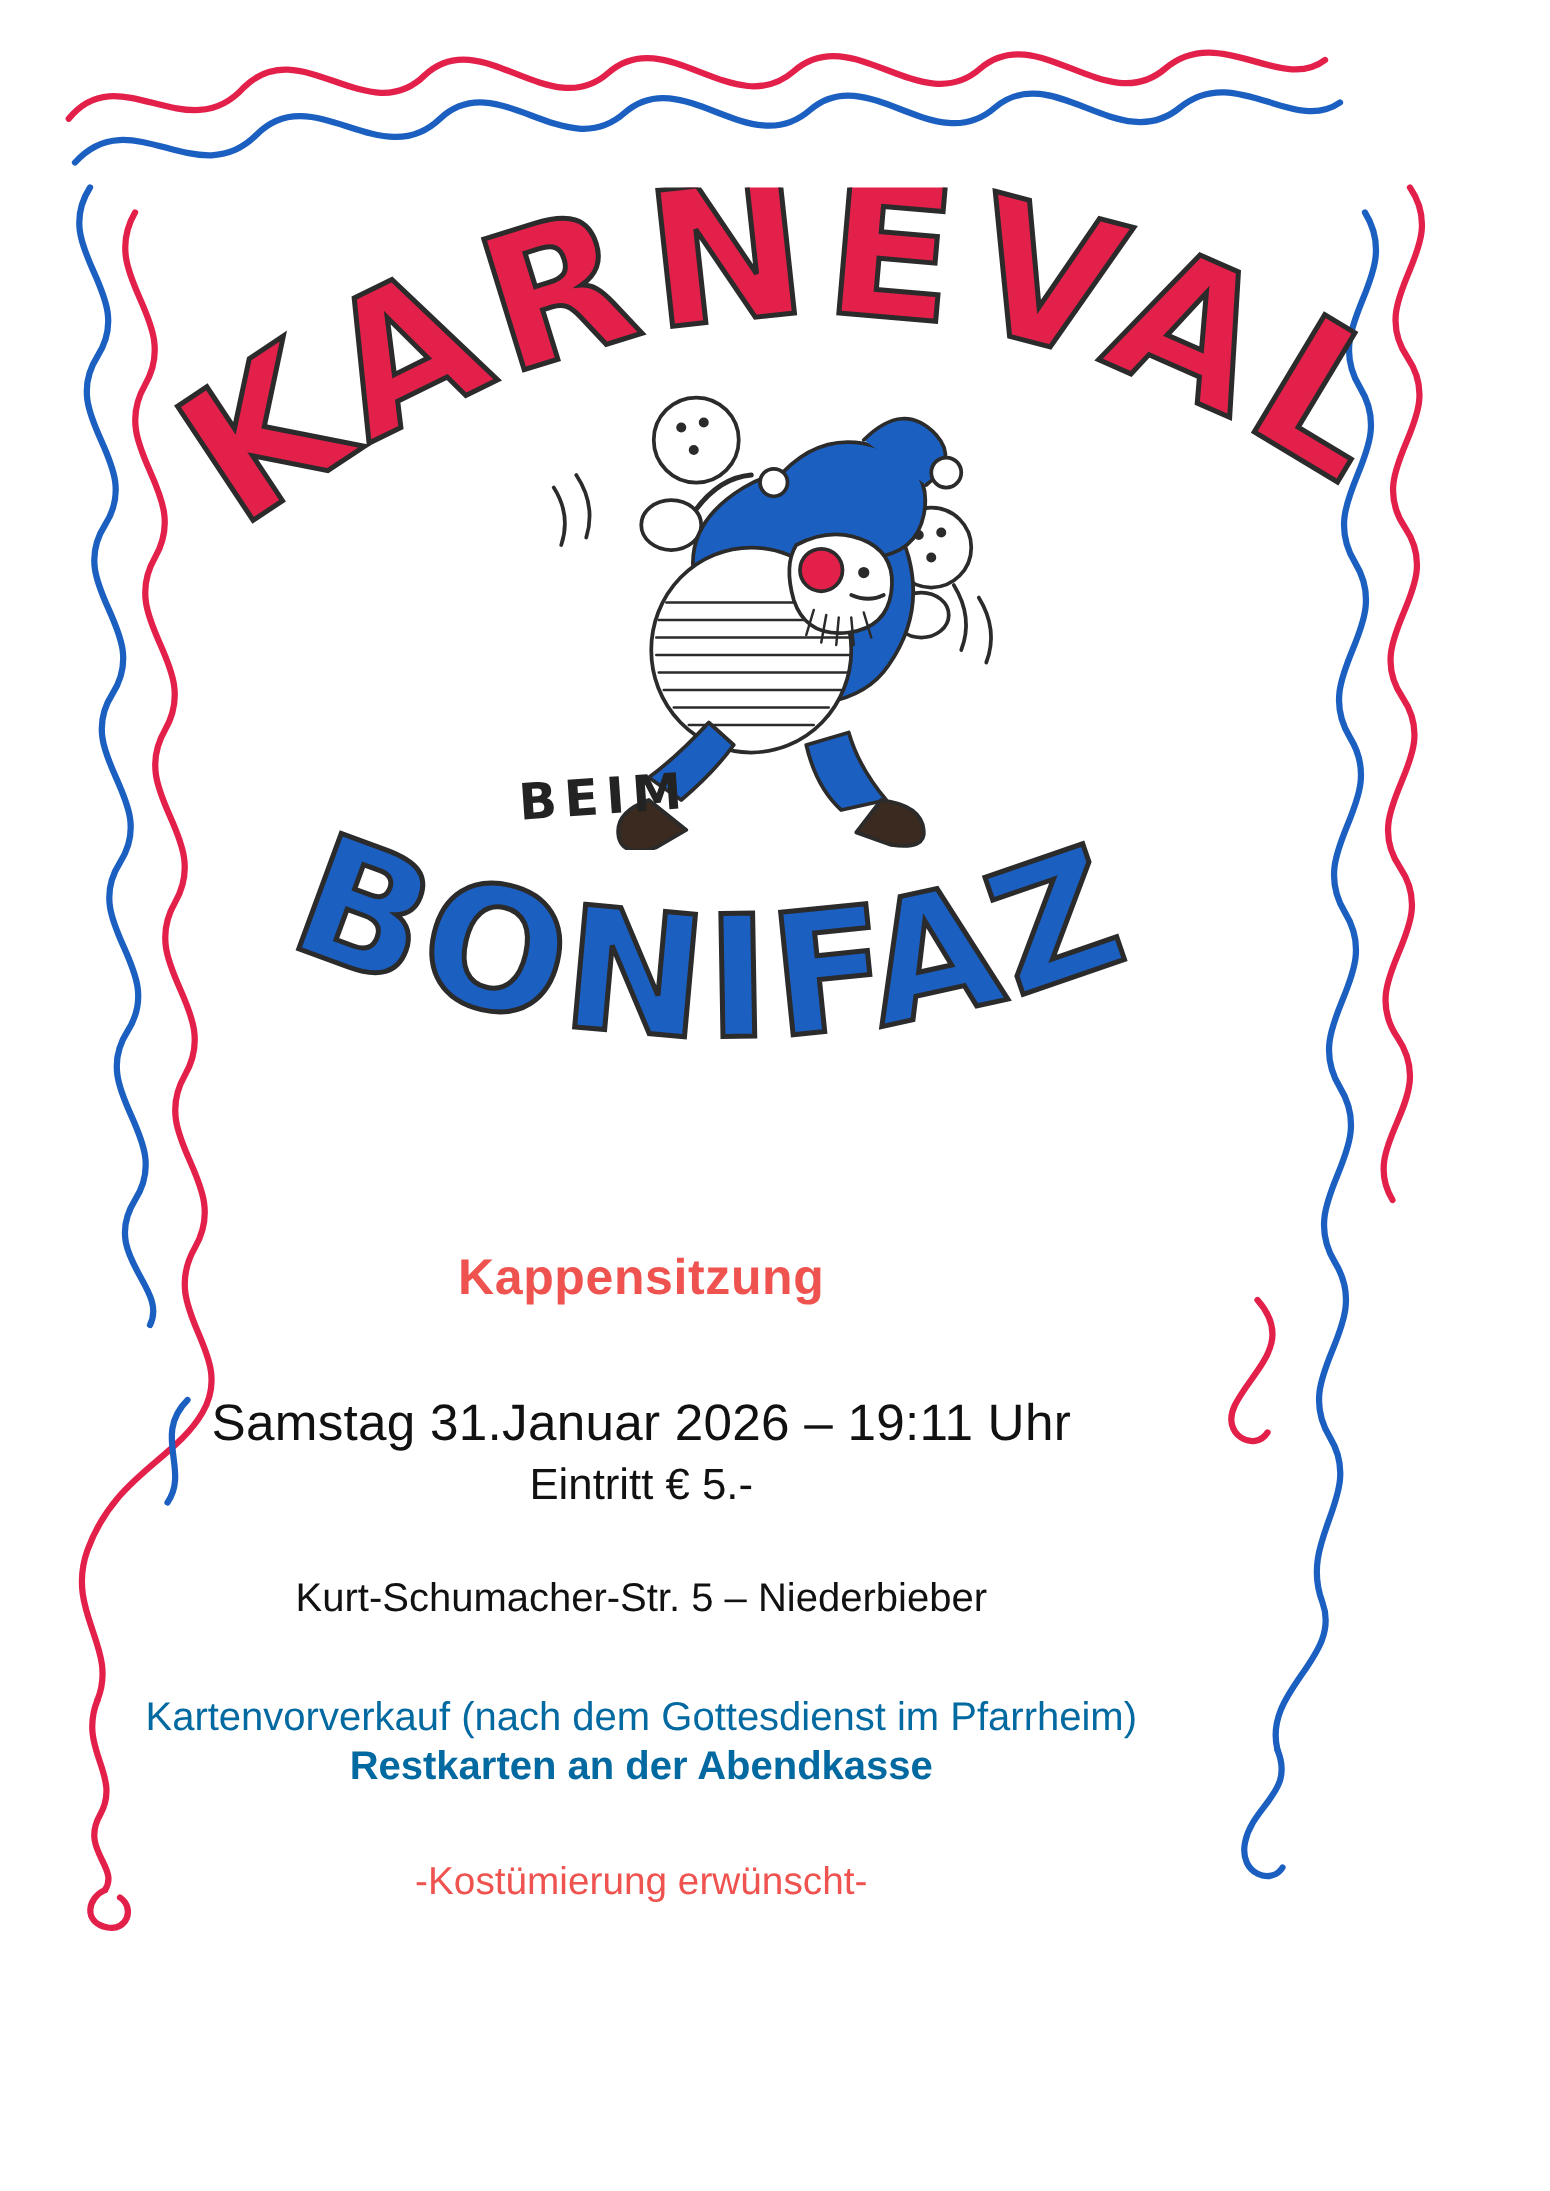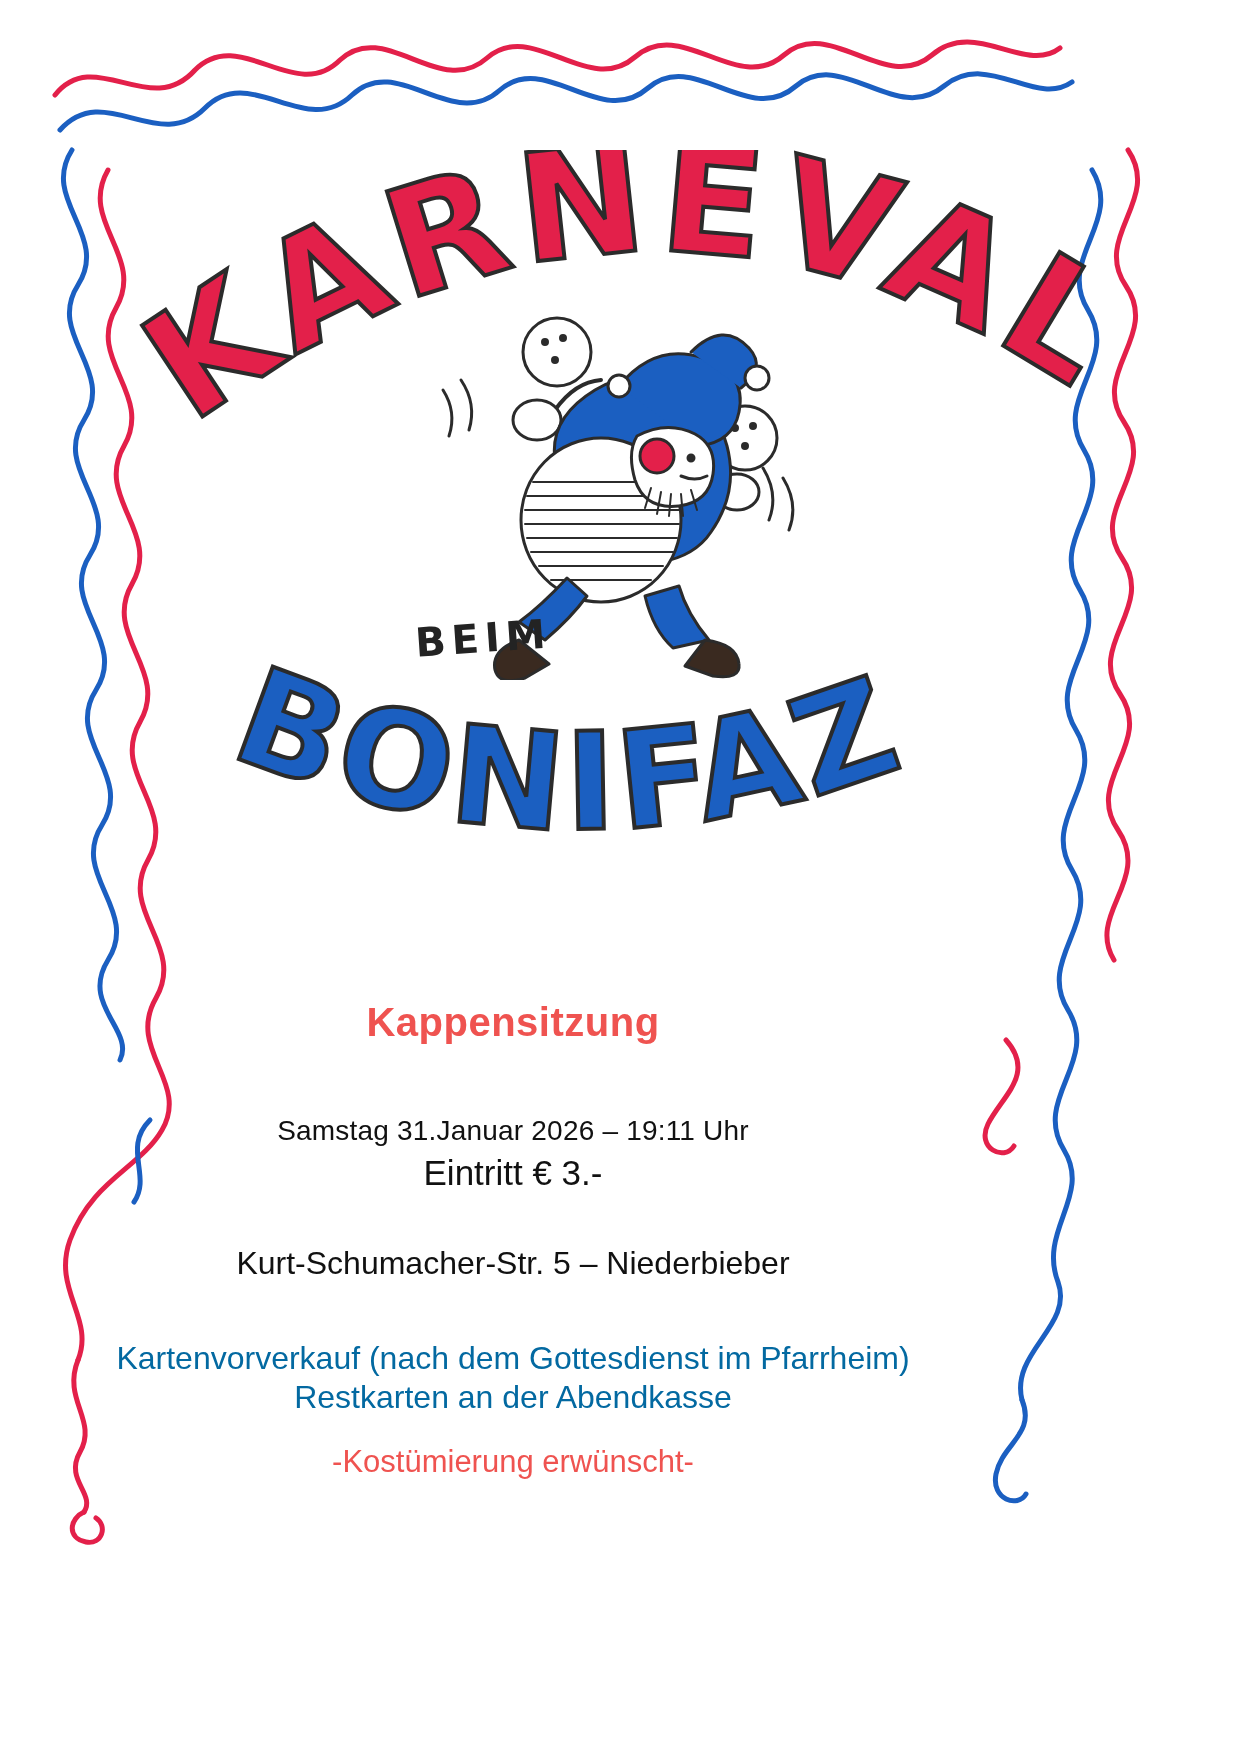--- a/index.html
+++ b/index.html
@@ -89,21 +89,21 @@
   .subtitle {
     font-family: "Liberation Sans", sans-serif;
     font-size: 40px;
     font-weight: 700;
     color: #ef5350;
     margin: 0 0 70px 0;
     letter-spacing: 0.5px;
   }
 
   .datetime {
-    font-size: 28px;
+    font-size: 41px;
     color: #111111;
     margin: 0 0 6px 0;
     letter-spacing: 0.2px;
   }
 
   .price {
     font-size: 35px;
     color: #111111;
     margin: 0 0 52px 0;
   }
@@ -117,21 +117,22 @@
     margin-bottom: 58px;
     margin-top: 31px;
   }
 
   .sale-line {
     font-size: 32px;
     color: #0369a1;
     margin: 0 0 2px 0;
   }
   .sale-line.second {
-    margin-bottom: 28px;
+    margin-bottom: 56px;
+    font-weight: bold;
   }
 
   .costume {
     font-size: 31px;
     color: #ef5350;
     margin: 12px;
   }
 </style>
 </head>
 <body>
@@ -254,20 +255,20 @@
         <text font-family="DejaVu Sans, sans-serif" font-size="135" font-weight="bold" fill="#1b5fc1" stroke="#2b2b2b" stroke-width="4" letter-spacing="6">
           <textPath href="#arcpath2" startOffset="1%">BONIFAZ</textPath>
         </text>
       </svg>
     </div>
   </div>
 
   <div class="text-block">
     <p class="subtitle">Kappensitzung</p>
     <p class="datetime">Samstag 31.Januar 2026 – 19:11 Uhr</p>
-    <p class="price">Eintritt € 3.-</p>
+    <p class="price">Eintritt € 5.-</p>
     <p class="venue-line second">Kurt-Schumacher-Str. 5 – Niederbieber</p>
     <p class="sale-line">Kartenvorverkauf  (nach dem Gottesdienst im Pfarrheim)</p>
     <p class="sale-line second">Restkarten an der Abendkasse</p>
     <p class="costume">-Kostümierung erwünscht-</p>
   </div>
 
 </div>
 
 </body></html>

